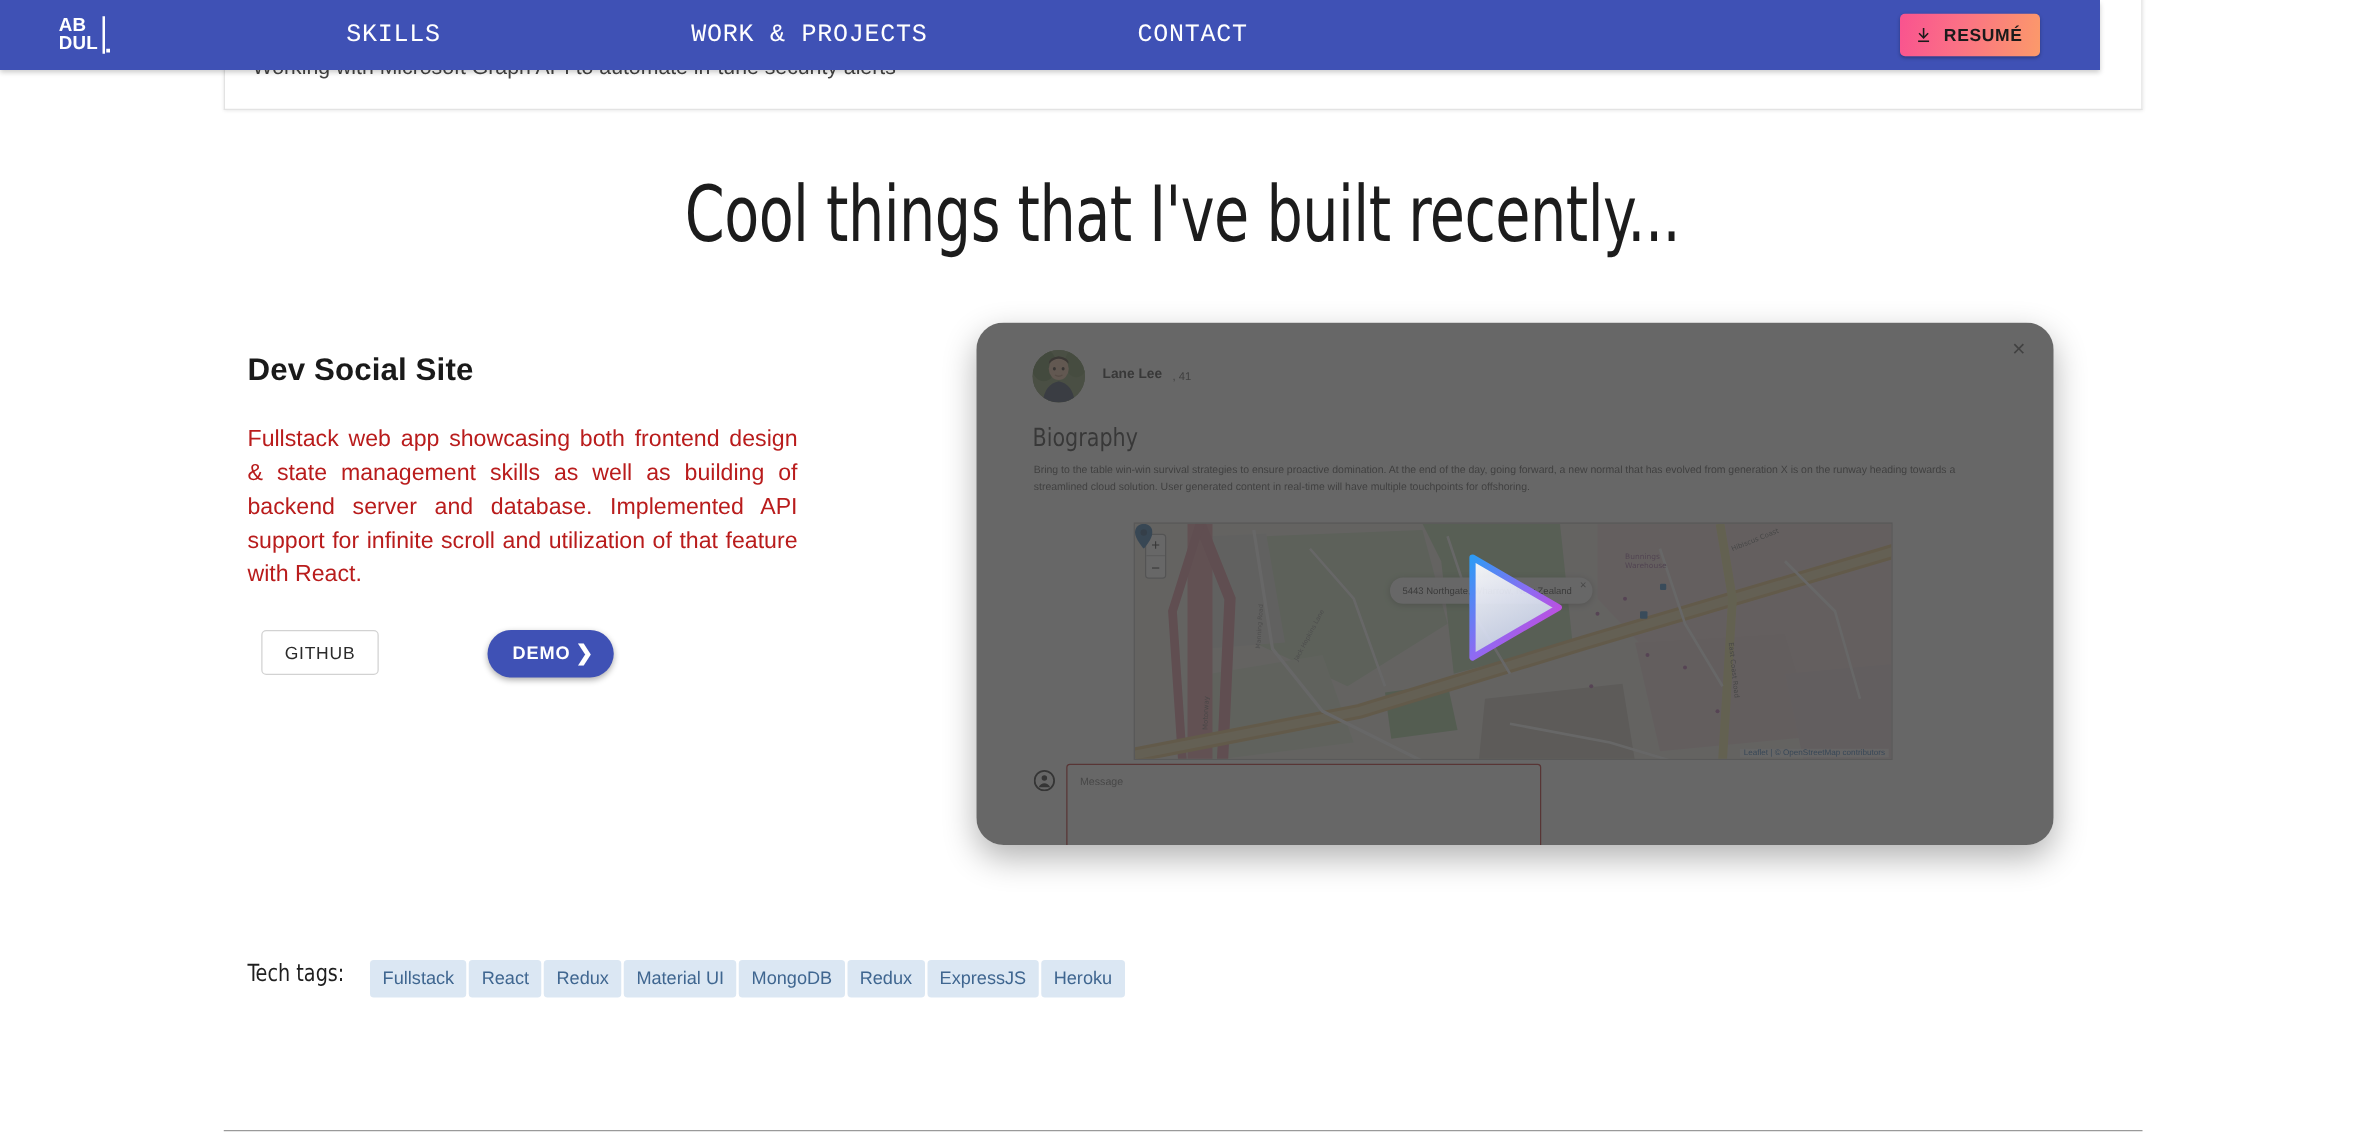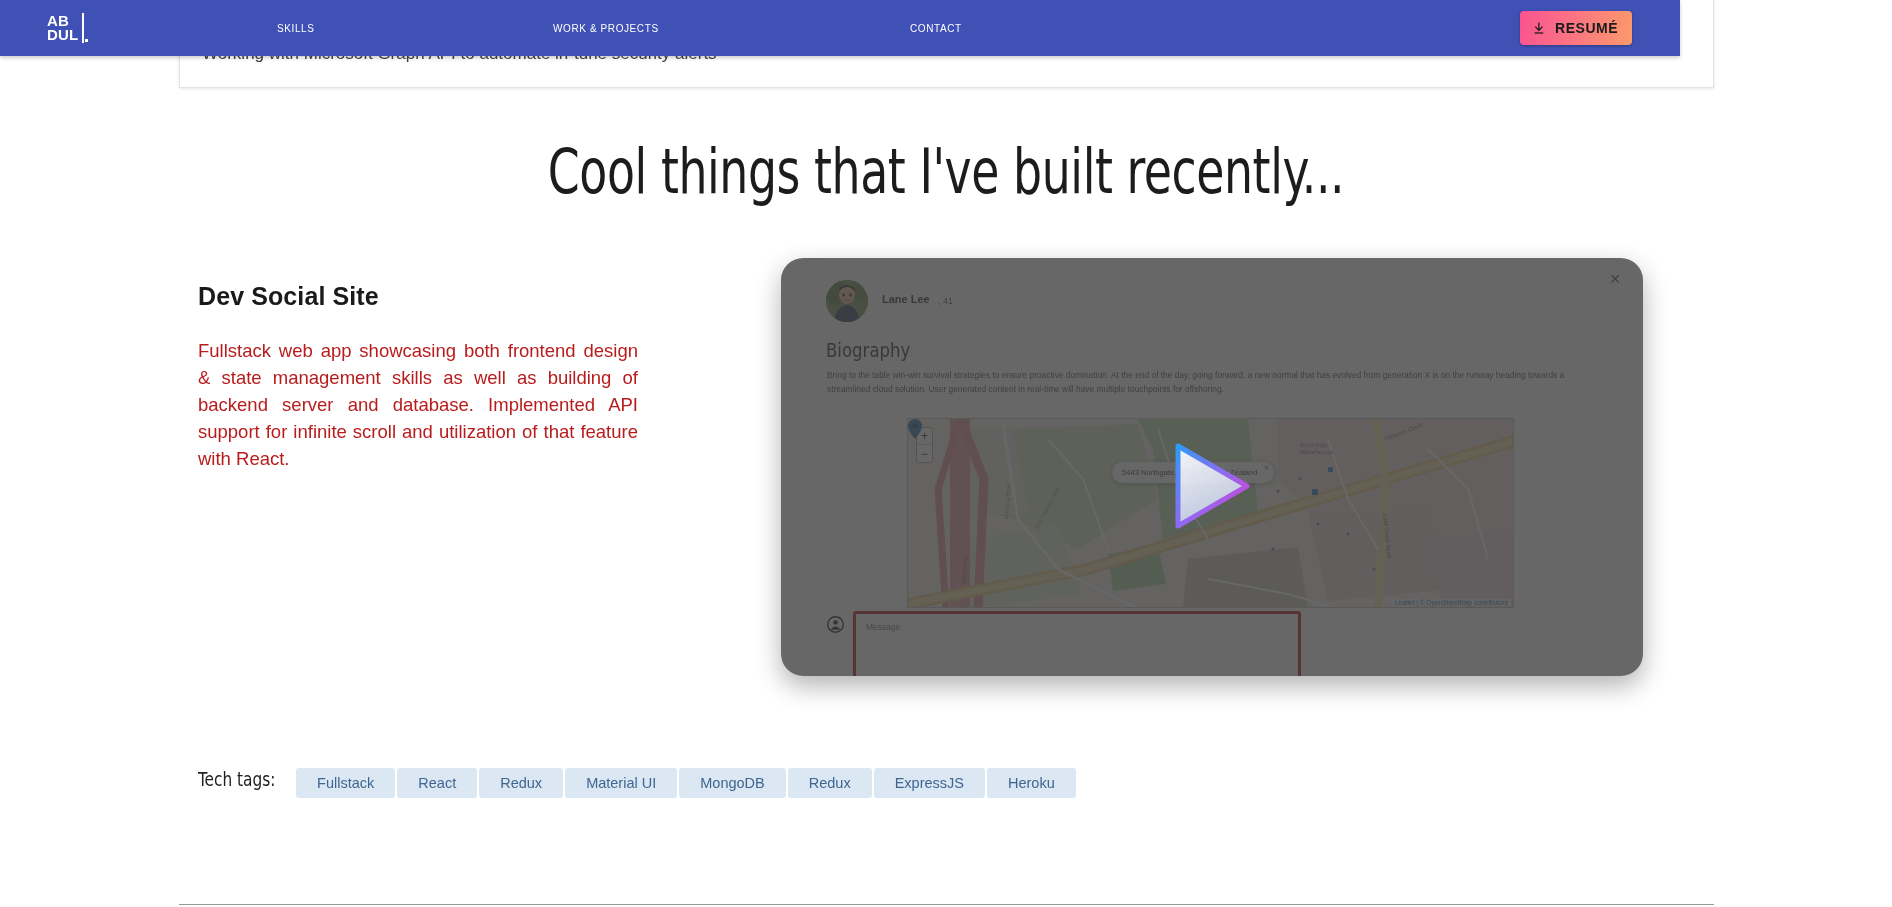--- a/index.html
+++ b/index.html
@@ -35,23 +35,23 @@
     width: 2px; height: 30px; background: #fff;
   }
   .logo-dot {
     position: absolute; right: 1px; bottom: 6px;
     width: 3px; height: 3px; background: #fff;
   }
   .nav-links { position: absolute; left: 0; top: 0; width: 100%; height: 56px; }
   .nav-link {
     position: absolute; top: 0; height: 56px;
     display: flex; align-items: center;
-    color: #fff; font-size: 10px; letter-spacing: .6px;
+    color: #fff; font-size: 20px; letter-spacing: .6px;
     text-decoration: none; cursor: pointer;
-    font-family: Liberation Sans, sans-serif;
+    font-family: Liberation Mono, monospace;
   }
   .nav-skills   { left: 277px; }
   .nav-work     { left: 553px; }
   .nav-contact  { left: 910px; }
 
   .resume-btn {
     position: absolute; right: 48px; top: 11px;
     height: 34px; padding: 0 14px 0 12px;
     background: linear-gradient(100deg, #f9538f 0%, #fb6f86 40%, #fb9a6a 100%);
     border: none; border-radius: 4px;
@@ -126,21 +126,21 @@
     display: flex; align-items: flex-start;
   }
   .tags-label {
     font-family: "Liberation Sans Narrow", "DejaVu Sans Condensed", "Liberation Sans", sans-serif;
     font-size: 19px; color: #1f1f1f; margin-right: 12px;
     transform: scaleX(.9); transform-origin: left center;
   }
   .tag {
     background: #dbe7f3; color: #3f6690;
     font-size: 14.5px;
-    padding: 7px 21px;
+    padding: 7px 10px;
     border-radius: 3px; margin-right: 2px;
     white-space: nowrap; cursor: pointer;
     font-family: "Liberation Sans Narrow", "Liberation Sans", sans-serif;
   }
 
   
   .media-panel {
     position: absolute; left: 781px; top: 258px;
     width: 862px; height: 418px;
     background: #ffffff;
@@ -223,22 +223,22 @@
     z-index: 40; cursor: pointer;
   }
 
   
   .mp-person {
     position: absolute; left: 46px; top: 358px;
     width: 17px; height: 17px;
   }
   .mp-message {
     position: absolute; left: 72px; top: 353px;
-    width: 448px; height: 68px;
-    border: 3px solid #b91c1c; border-radius: 3px;
+    width: 380px; height: 68px;
+    border: 1px solid #b91c1c; border-radius: 3px;
     background: transparent;
     padding-left: 11px;
   }
   .mp-message-ph {
     position: absolute; left: 10px; top: 8px;
     font-size: 8.5px; color: #6c6c6c;
   }
 
   
   .bottom-divider {
@@ -275,20 +275,27 @@
     </svg>
     <span>RESUMÉ</span>
   </button>
 </div>
 
 <div class="section-heading">Cool things that I've built recently...</div>
 
 <div class="proj-col">
   <div class="proj-title">Dev Social Site</div>
   <div class="proj-desc">Fullstack web app showcasing both frontend design &amp; state management skills as well as building of backend server and database. Implemented API support for infinite scroll and utilization of that feature with React.</div>
+  <div class="proj-buttons">
+    <button class="btn-github">GITHUB</button>
+    <button class="btn-demo">
+      <span>DEMO</span>
+      <span class="chev">❯</span>
+    </button>
+  </div>
 </div>
 
 <div class="tags-row">
   <span class="tags-label">Tech tags:</span>
   <span class="tag">Fullstack</span>
   <span class="tag">React</span>
   <span class="tag">Redux</span>
   <span class="tag">Material UI</span>
   <span class="tag">MongoDB</span>
   <span class="tag">Redux</span>

